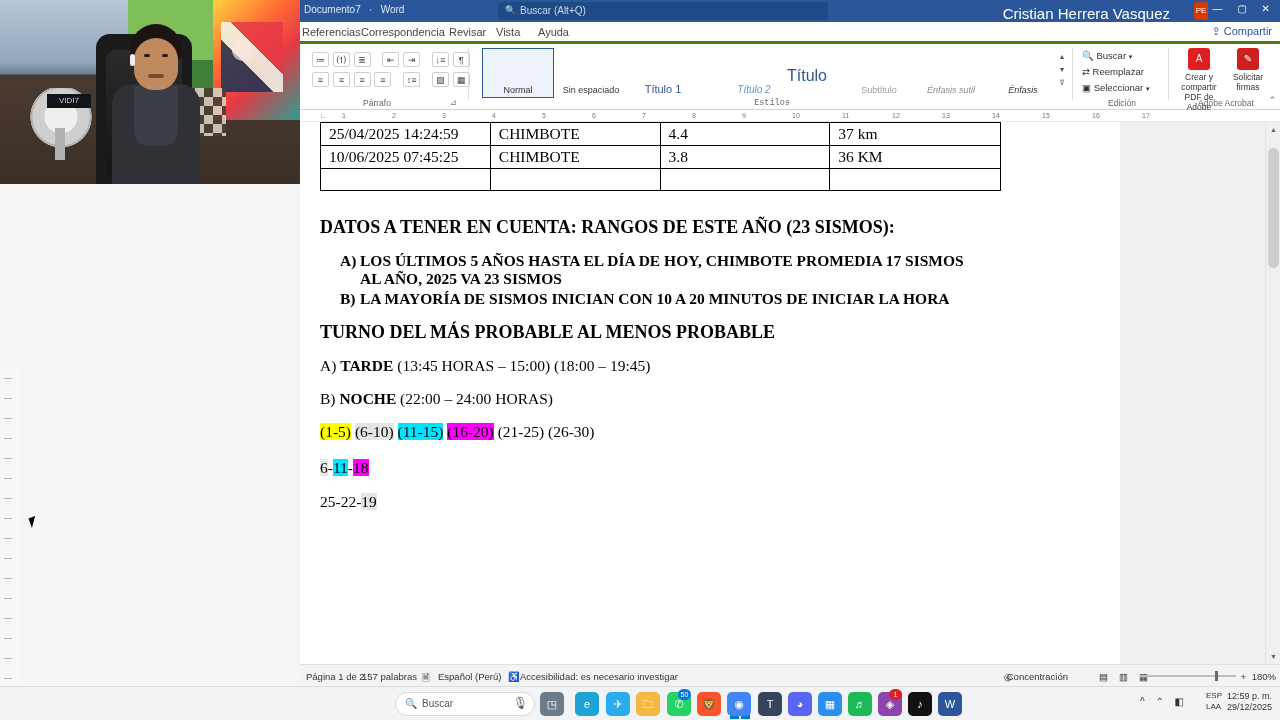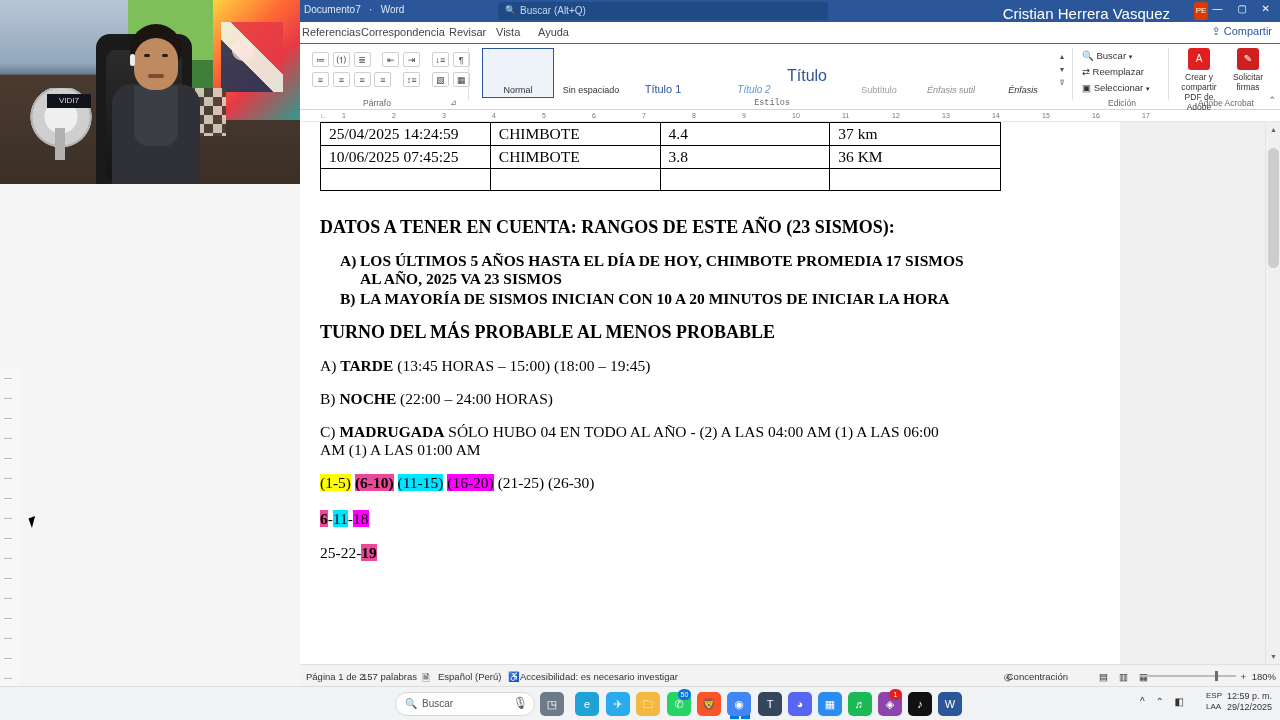--- a/index.html
+++ b/index.html
@@ -31,21 +31,21 @@
   .tb-badge{
     position:absolute; right:72px; top:2px; width:14px; height:18px;
     background:#d83b01; border-radius:3px; color:#fff; font-size:8px;
     text-align:center; line-height:18px;
   }
   .tb-winbtns{ position:absolute; right:4px; top:3px; font-size:10px; color:#fff; letter-spacing:6px;}
 
   
   .ribbon-tabs{
     position:absolute; left:0; top:22px; width:980px; height:22px;
-    background:#fff; border-bottom:1px solid #4d7c0f;
+    background:#fff; border-bottom:3px solid #4d7c0f;
   }
   .ribbon-tabs .tab{
     position:absolute; top:3px; font-size:11px; color:#444; padding:1px 6px;
   }
   .share-btn{
     position:absolute; right:8px; top:3px; font-size:11px; color:#2b579a;
   }
 
   
   .ribbon{
@@ -110,21 +110,21 @@
   .u{ text-decoration:underline; }
 
   .h-bold{ font-weight:bold; font-size:18px; margin:26px 0 14px; }
   .list{ margin:0 0 14px 0; }
   .list-row{ display:flex; font-weight:bold; font-size:15.5px; margin-bottom:2px; }
   .list-row .mk{ width:40px; flex:0 0 40px; padding-left:20px; }
   .list-row .tx{ flex:1; }
   .p{ font-size:15.5px; margin:0 0 15px; }
   .p b{ font-weight:bold; }
   .hl-y{ background:#ffff00; }
-  .hl-g{ background:#ec4899;font-weight:bold; }
+  .hl-g{ background:#e5e5e5; }
   .hl-c{ background:#00e5ff; }
   .hl-m{ background:#ff00ff; }
 
   
   .vscroll{
     position:absolute; right:0; top:122px; width:15px; height:542px; background:#f0f0f0;
     border-left:1px solid #e3e3e3;
   }
   .vscroll .thumb{ position:absolute; left:2px; top:26px; width:11px; height:120px; background:#cdcdcd; border-radius:6px;}
   .vscroll .arr{ position:absolute; left:0; width:15px; height:15px; text-align:center; font-size:7px; color:#666; line-height:15px;}
@@ -459,23 +459,20 @@
         </div>
 
         <div class="h-bold" style="margin:14px 0 14px;">TURNO DEL MÁS PROBABLE AL MENOS PROBABLE</div>
 
         <div class="p">
           <span>A) </span><b>TARDE</b><span> (13:45 HORAS – 15:00) (18:00 – 19:45)</span>
         </div>
         <div class="p">
           <span>B) </span><b>NOCHE</b><span> (22:00 – 24:00 HORAS)</span>
         </div>
-        <div class="p">
-          <span>C) </span><b>MADRUGADA</b><span> SÓLO HUBO 04 EN TODO AL AÑO - (2) A LAS 04:00 AM (1) A LAS 06:00 AM (1) A LAS 01:00 AM</span>
-        </div>
 
         <div class="p" style="margin-bottom:18px;">
           <span class="hl-y">(1-5)</span>
           <span class="hl-g">(6-10)</span>
           <span class="hl-c">(11-15)</span>
           <span class="hl-m">(16-20)</span>
           <span> (21-25) (26-30)</span>
         </div>
 
         <div class="p" style="margin-bottom:16px;">

